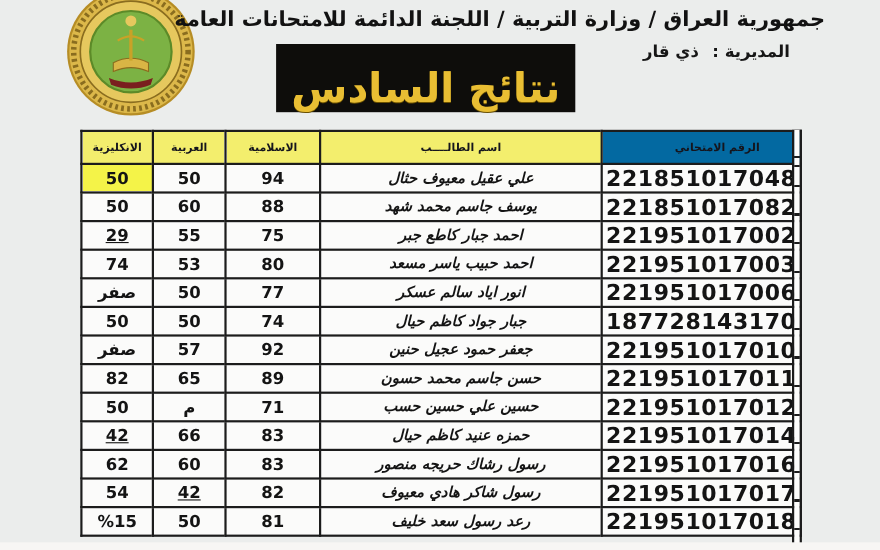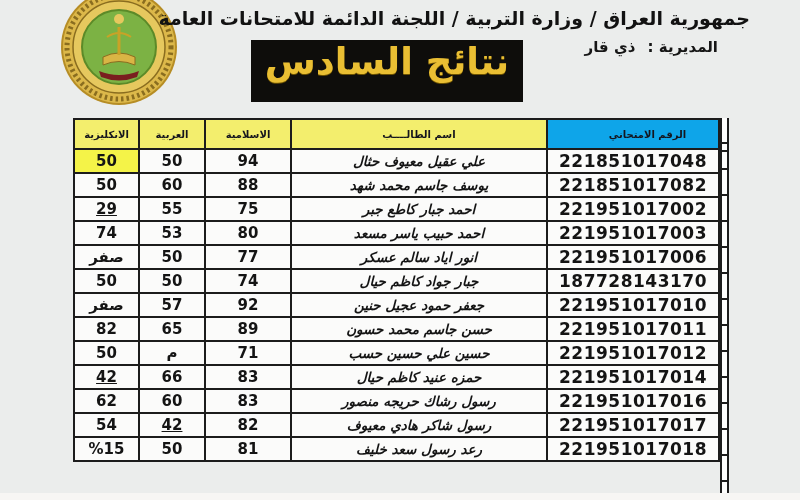--- a/index.html
+++ b/index.html
@@ -13,42 +13,42 @@
   
   .doc-title {
     position:absolute; top:7px; right:50px; width:560px;
     direction:rtl; text-align:center;
     font-size:19px; color:#121212; letter-spacing:0;
     white-space:nowrap;
   }
   .logo-wrap { position:absolute; left:58px; top:-14px; width:122px; height:122px; }
   .banner {
     position:absolute; left:251px; top:40px; width:272px; height:62px;
-    background:#0e0d0b; display:flex; align-items:flex-start; justify-content:center;
+    background:#0e0d0b; display:flex; align-items:flex-end; justify-content:center;
   }
   .banner span {
     color:#e9be33; font-size:37px; direction:rtl; white-space:nowrap;
     text-shadow:0 1px 0 #6b5100;
   }
   .meta { position:absolute; top:38px; right:82px; width:180px; direction:rtl; text-align:right; }
   .meta .meta-line { font-size:15px; color:#161616; margin-bottom:14px; white-space:nowrap; }
   .meta .meta-line .val { margin-right:7px;text-align:right; }
   
   .results {
     position:absolute; top:118px; left:73px;
     border-collapse:collapse; direction:rtl; table-layout:fixed;
     background:#fbfbfa;
   }
   .results th, .results td {
     border:2px solid #1c1c1c; text-align:center; vertical-align:middle;
     padding:0 3px; overflow:hidden; white-space:nowrap;
   }
   .results th { height:30px; font-size:10px; color:#15151d; }
   .results td { height:24px; font-size:15px; color:#141414; }
-  td.c-exam { font-size:17px; letter-spacing:0.5px; direction:ltr; }
+  td.c-exam { font-size:20px; letter-spacing:0.5px; direction:ltr; }
   td.c-name { font-size:13.5px;font-style:italic; }
   td.c-mark { direction:ltr; }
   td.u  { text-decoration:underline; }
   
   .sliver {
     position:absolute; left:720px; top:118px; width:9px; height:382px;
     border-left:2px solid #1c1c1c; border-right:2px solid #1c1c1c;
     background:
       linear-gradient(to bottom, transparent 0 32px, #1c1c1c 32px 34px, transparent 34px) ,
       repeating-linear-gradient(to bottom, #fdfdfc 0 24px, #1c1c1c 24px 26px);
@@ -89,21 +89,21 @@
 <table class="results">
   <colgroup>
     <col style="width:172px">
       <col style="width:256px">
       <col style="width:86px">
       <col style="width:66px">
       <col style="width:65px">
   </colgroup>
   <thead>
     <tr>
-      <th style="background: #0ea5e9; padding-left: 32px;">الرقم الامتحاني</th>
+      <th style="background: #0369a1; padding-left: 32px;">الرقم الامتحاني</th>
       <th style="background: rgb(243, 238, 109);">اسم الطالــــب</th>
       <th style="background: rgb(243, 238, 109);">الاسلامية</th>
       <th style="background: rgb(243, 238, 109);">العربية</th>
       <th style="background: rgb(243, 238, 109);">الانكليزية</th>
     </tr>
   </thead>
   <tbody id="rows-body">
       <tr>
         <td class="c-exam">221851017048</td>
         <td class="c-name">علي عقيل معيوف حثال</td>

